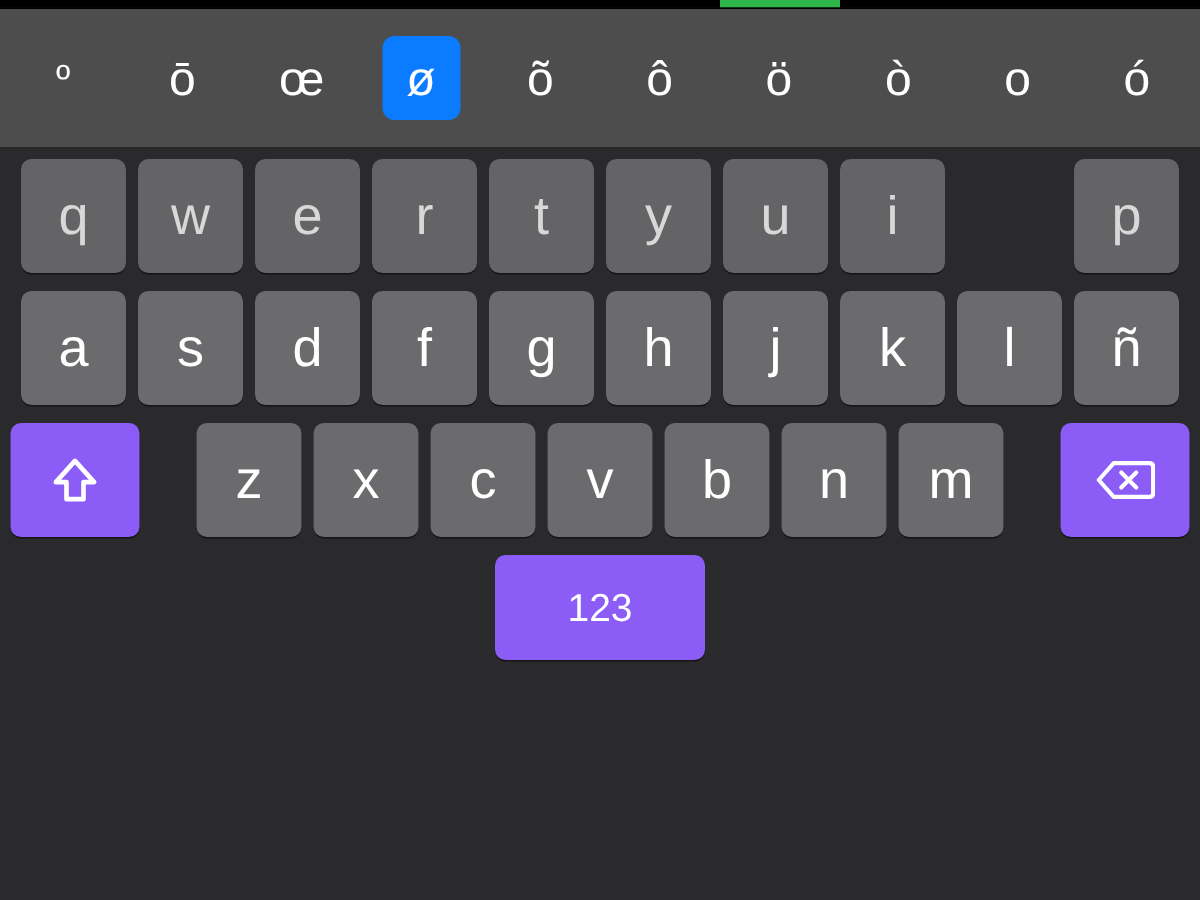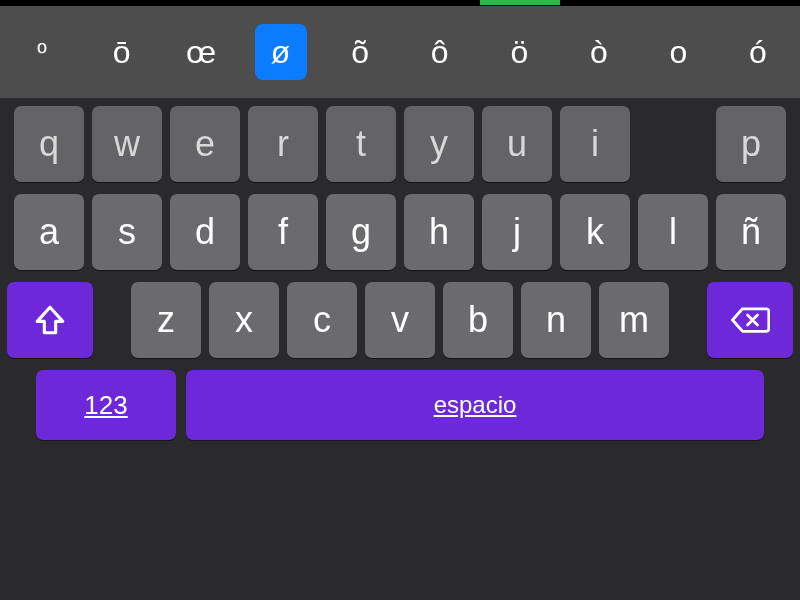--- a/index.html
+++ b/index.html
@@ -65,23 +65,22 @@
     flex: 1 1 0;
     user-select: none;
     cursor: pointer;
     letter-spacing: 0;
   }
   .key.dimmed {
     background: #646467;
     color: #d8d8d8;
   }
   .key.fn {
-    background: #6d28d9;
+    background: #8b5cf6;
     font-size: 24px;
-    text-decoration: underline;
   }
   .gap-key {
     flex: 1 1 0;
     visibility: hidden;
   }
   .row1 .key { max-width: 70px; }
   .row1 .gap-key { max-width: 70px; }
   .row2 .key { max-width: 70px; }
   .row3 { padding: 0 0; }
   .row3 .key { max-width: 70px; }
@@ -168,17 +167,16 @@
       <div class="key fn">
         <svg class="icon icon-bksp" viewBox="0 0 32 24">
           <path d="M10 3 L29 3 Q31 3 31 5 L31 19 Q31 21 29 21 L10 21 L2 12 Z"></path>
           <path d="M14 8 L22 16 M22 8 L14 16"></path>
         </svg>
       </div>
     </div>
 
     <div class="row row4">
       <div class="key fn numbers">123</div>
-      <div class="key fn space">espacio</div>
     </div>
 
   </div>
 </div>
 
 </body></html>

